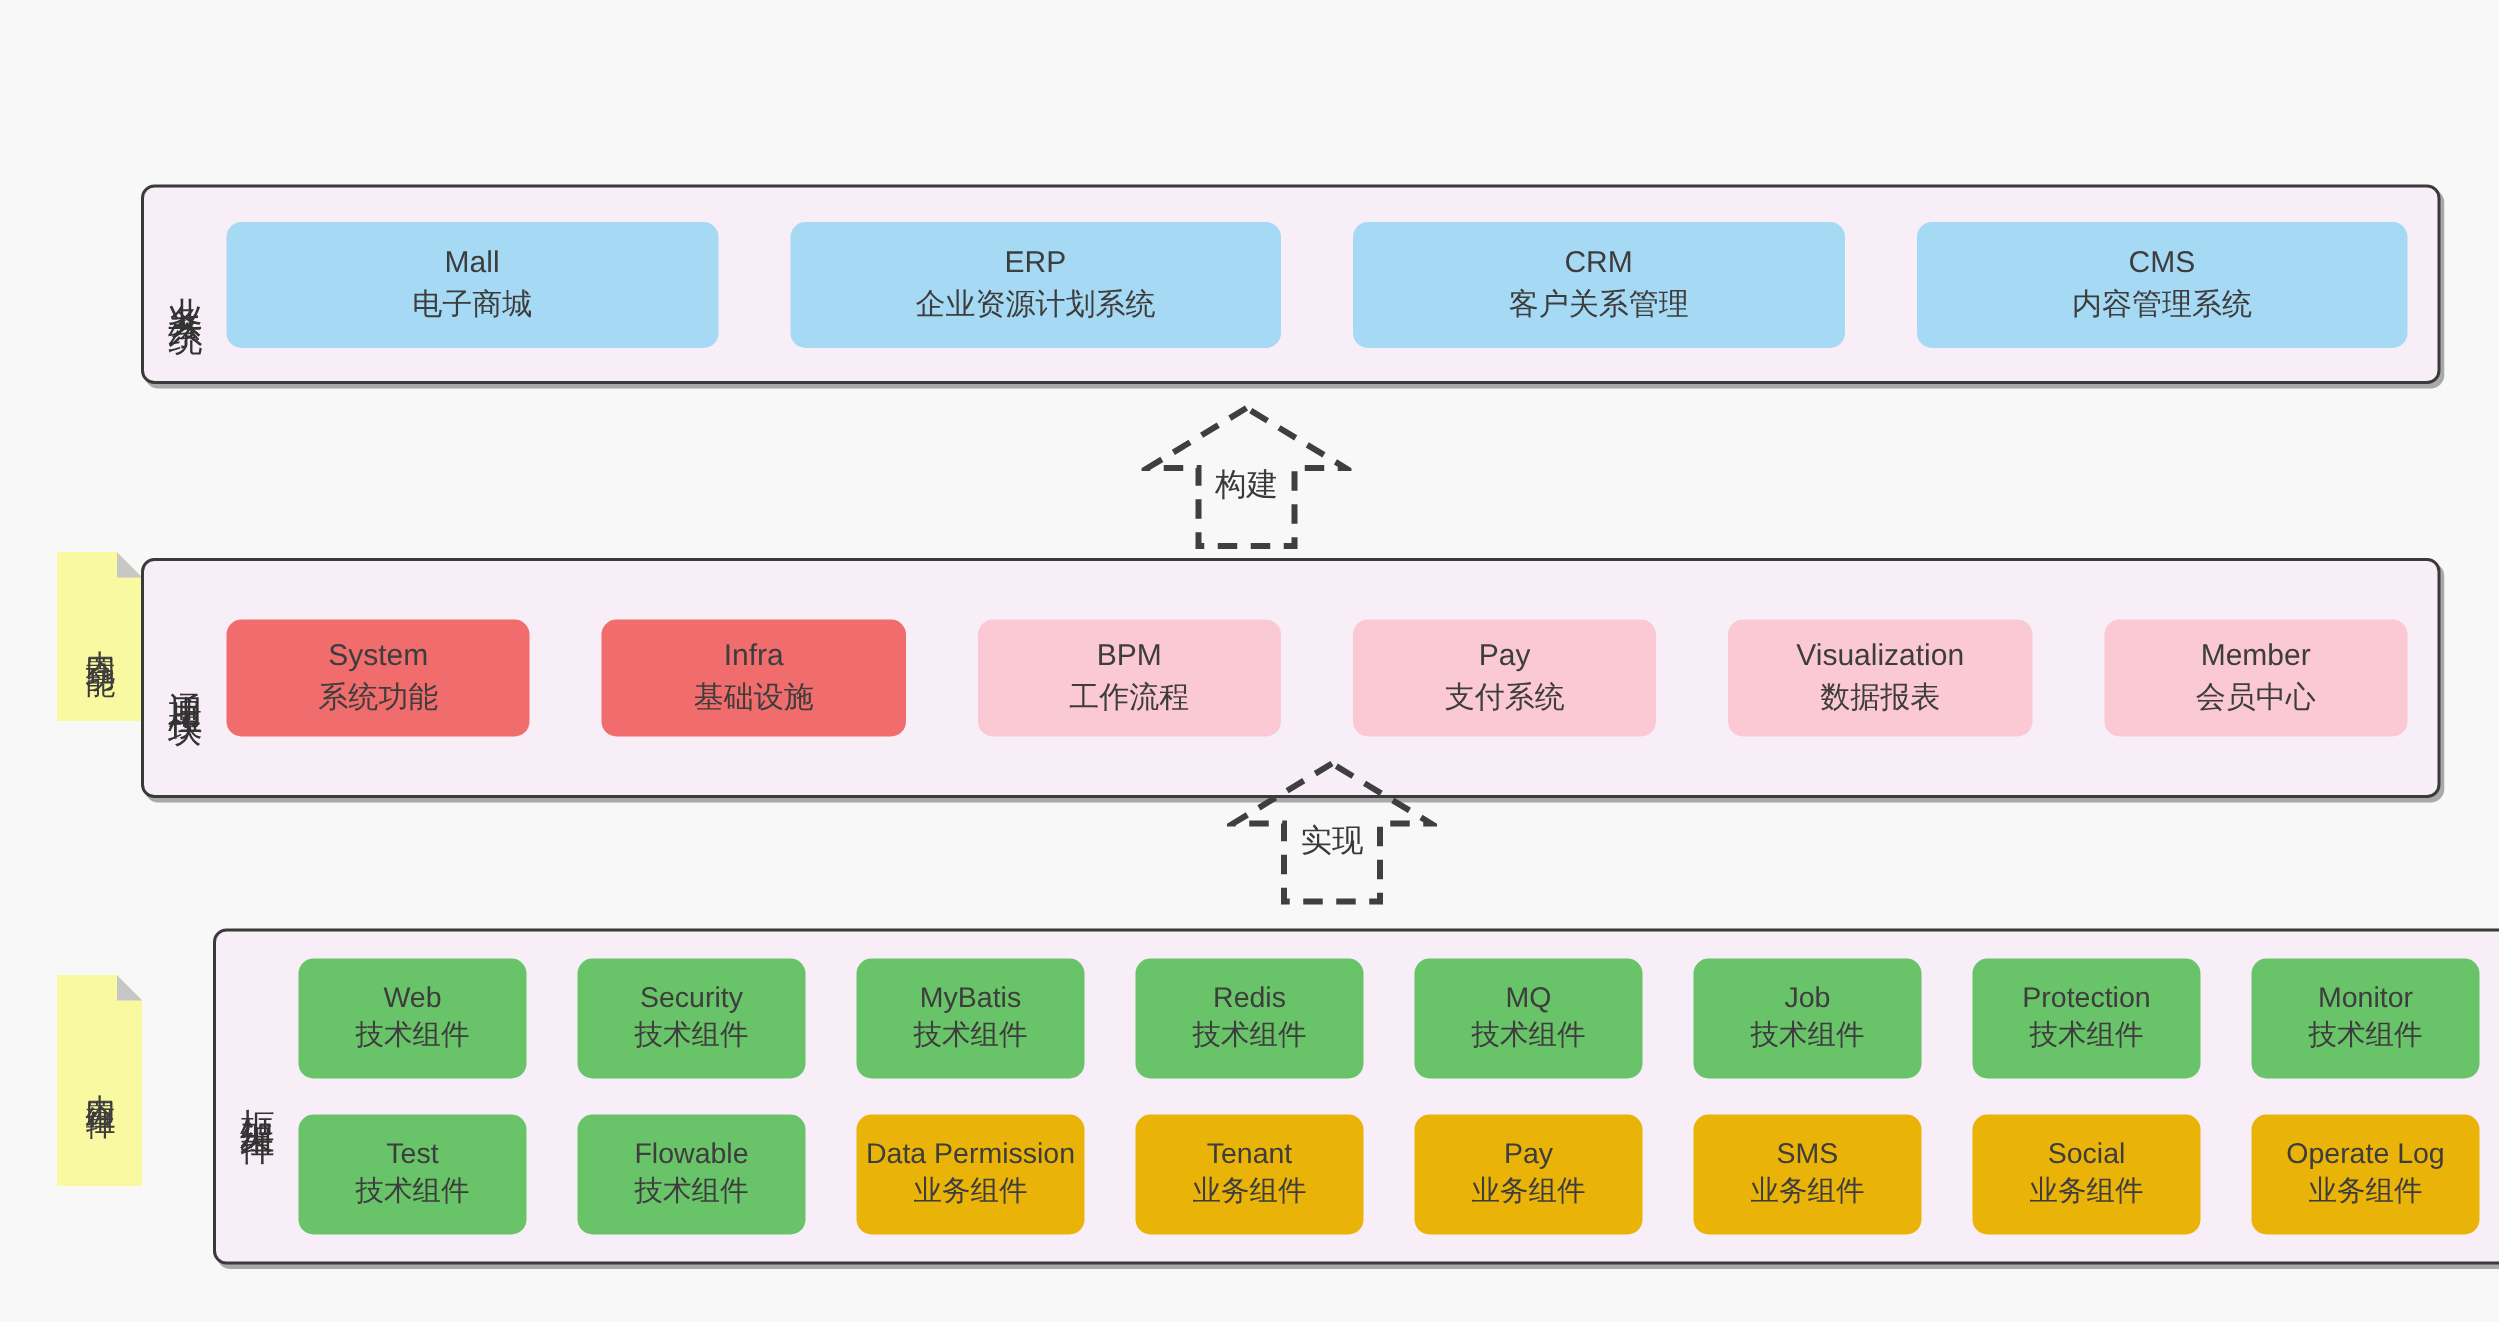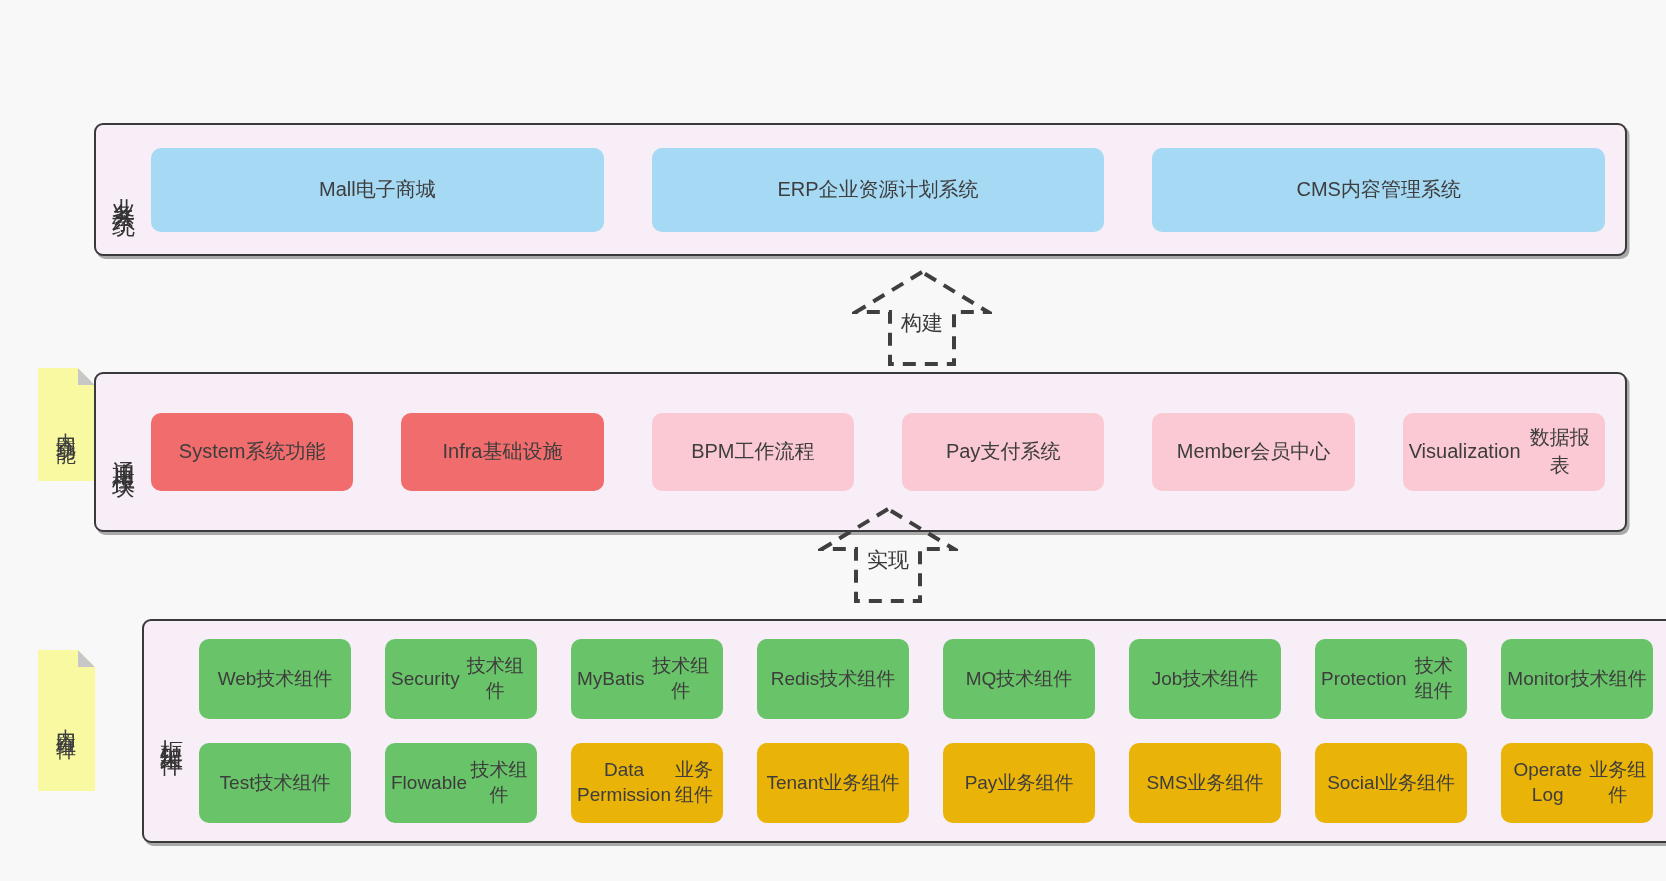--- a/index.html
+++ b/index.html
@@ -22,21 +22,21 @@
     writing-mode:vertical-rl;text-orientation:upright;
     font-size:23px;letter-spacing:5px;color:#333;
     margin-left:16px;flex:0 0 auto;line-height:1;
     user-select:none;white-space:nowrap;
   }
   .boxes{flex:1;display:flex;gap:48px;padding:0 20px 0 16px;align-items:center;}
   .rows{flex:1;display:flex;flex-direction:column;gap:24px;padding:18px 20px 18px 16px;align-self:stretch;}
   .boxes-row{flex:1;display:flex;gap:34px;}
   .box{
     flex:1;border-radius:10px;
-    display:flex;flex-direction:row;justify-content:center;align-items:center;
+    display:flex;flex-direction:column;justify-content:center;
     text-align:center;font-size:20px;line-height:1.38;color:#3d3d3d;
     padding:2px 6px;box-sizing:border-box;
   }
   #panel-business .box{height:84px;}
   #panel-modules .box{height:78px;}
   .boxes-row .box{font-size:19px;line-height:1.3;}
   .box.blue{background:#a6d9f4;}
   .box.red{background:#f16c6c;}
   .box.pink{background:#fbc9d3;}
   .box.green{background:#69c369;}
@@ -50,41 +50,45 @@
   #tab-components{top:650px;height:141px;}
   .tab-label{
     writing-mode:vertical-rl;text-orientation:upright;
     font-size:20px;letter-spacing:4px;color:#3d3d3d;line-height:1;white-space:nowrap;
   }
   .fold{
     position:absolute;top:0;right:0;width:0;height:0;
     border-right:17px solid transparent;border-bottom:17px solid #c7c7c7;
   }
   .arrow{position:absolute;width:140px;height:100px;}
-  #arrow-build{left:852px;top:268px;text-align:center;}
+  #arrow-build{left:761px;top:268px;text-align:center;}
   #arrow-implement{left:818px;top:505px;}
   .arrow svg{display:block;width:100%;height:100%;}
 </style>
 </head>
 <body>
 
 <div class="panel" id="panel-business">
   <div class="v-label">业务系统</div>
   <div class="boxes">
   <div class="box blue">
     <div class="box-title">Mall</div>
     <div class="box-subtitle">电子商城</div>
   </div>
 
 
   <div class="box blue">
     <div class="box-title">ERP</div>
     <div class="box-subtitle">企业资源计划系统</div>
   </div>
 
+  <div class="box blue">
+    <div class="box-title">CRM</div>
+    <div class="box-subtitle">客户关系管理</div>
+  </div>
 
   <div class="box blue">
     <div class="box-title">CMS</div>
     <div class="box-subtitle">内容管理系统</div>
   </div>
 
 </div>
 </div>
 
 <div class="arrow" id="arrow-build">
@@ -116,27 +120,27 @@
     <div class="box-title">BPM</div>
     <div class="box-subtitle">工作流程</div>
   </div>
 
   <div class="box pink">
     <div class="box-title">Pay</div>
     <div class="box-subtitle">支付系统</div>
   </div>
 
   <div class="box pink">
+    <div class="box-title">Visualization</div>
+    <div class="box-subtitle">数据报表</div>
+  </div>
+
+  <div class="box pink">
     <div class="box-title">Member</div>
     <div class="box-subtitle">会员中心</div>
-  </div>
-
-  <div class="box pink">
-    <div class="box-title">Visualization</div>
-    <div class="box-subtitle">数据报表</div>
   </div>
 </div>
 </div>
 
 <div class="arrow" id="arrow-implement">
   <svg viewBox="0 0 140 100">
     <path d="M70 4 L4 44 L38 44 L38 96 L102 96 L102 44 L136 44 Z" fill="none" stroke="#3f3f3f" stroke-width="4" stroke-dasharray="13 9"></path>
     <rect x="45" y="41" width="50" height="28" fill="#f8f8f8"></rect>
     <text x="70" y="62" text-anchor="middle" font-size="21" fill="#3a3a3a" font-family="Liberation Sans, DejaVu Sans, sans-serif">实现</text>
   </svg>

